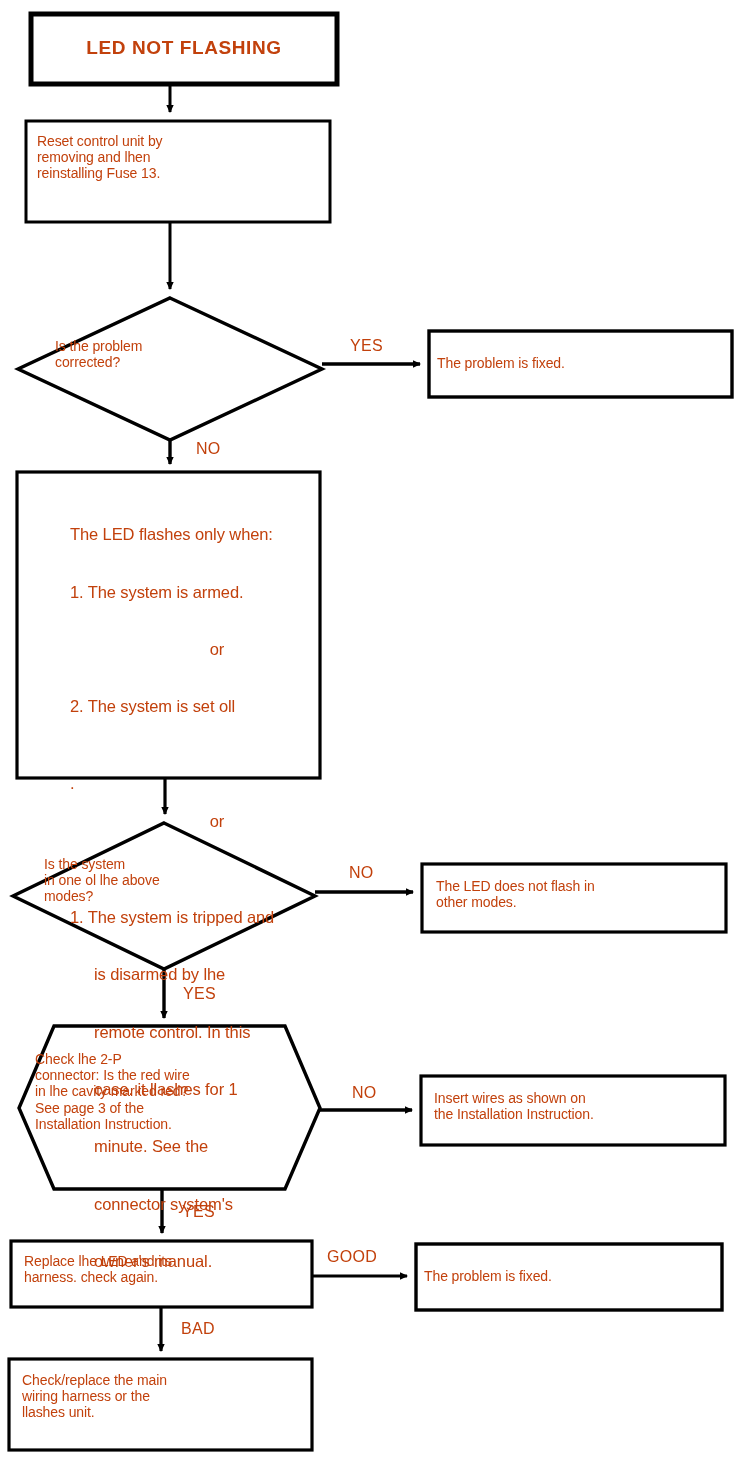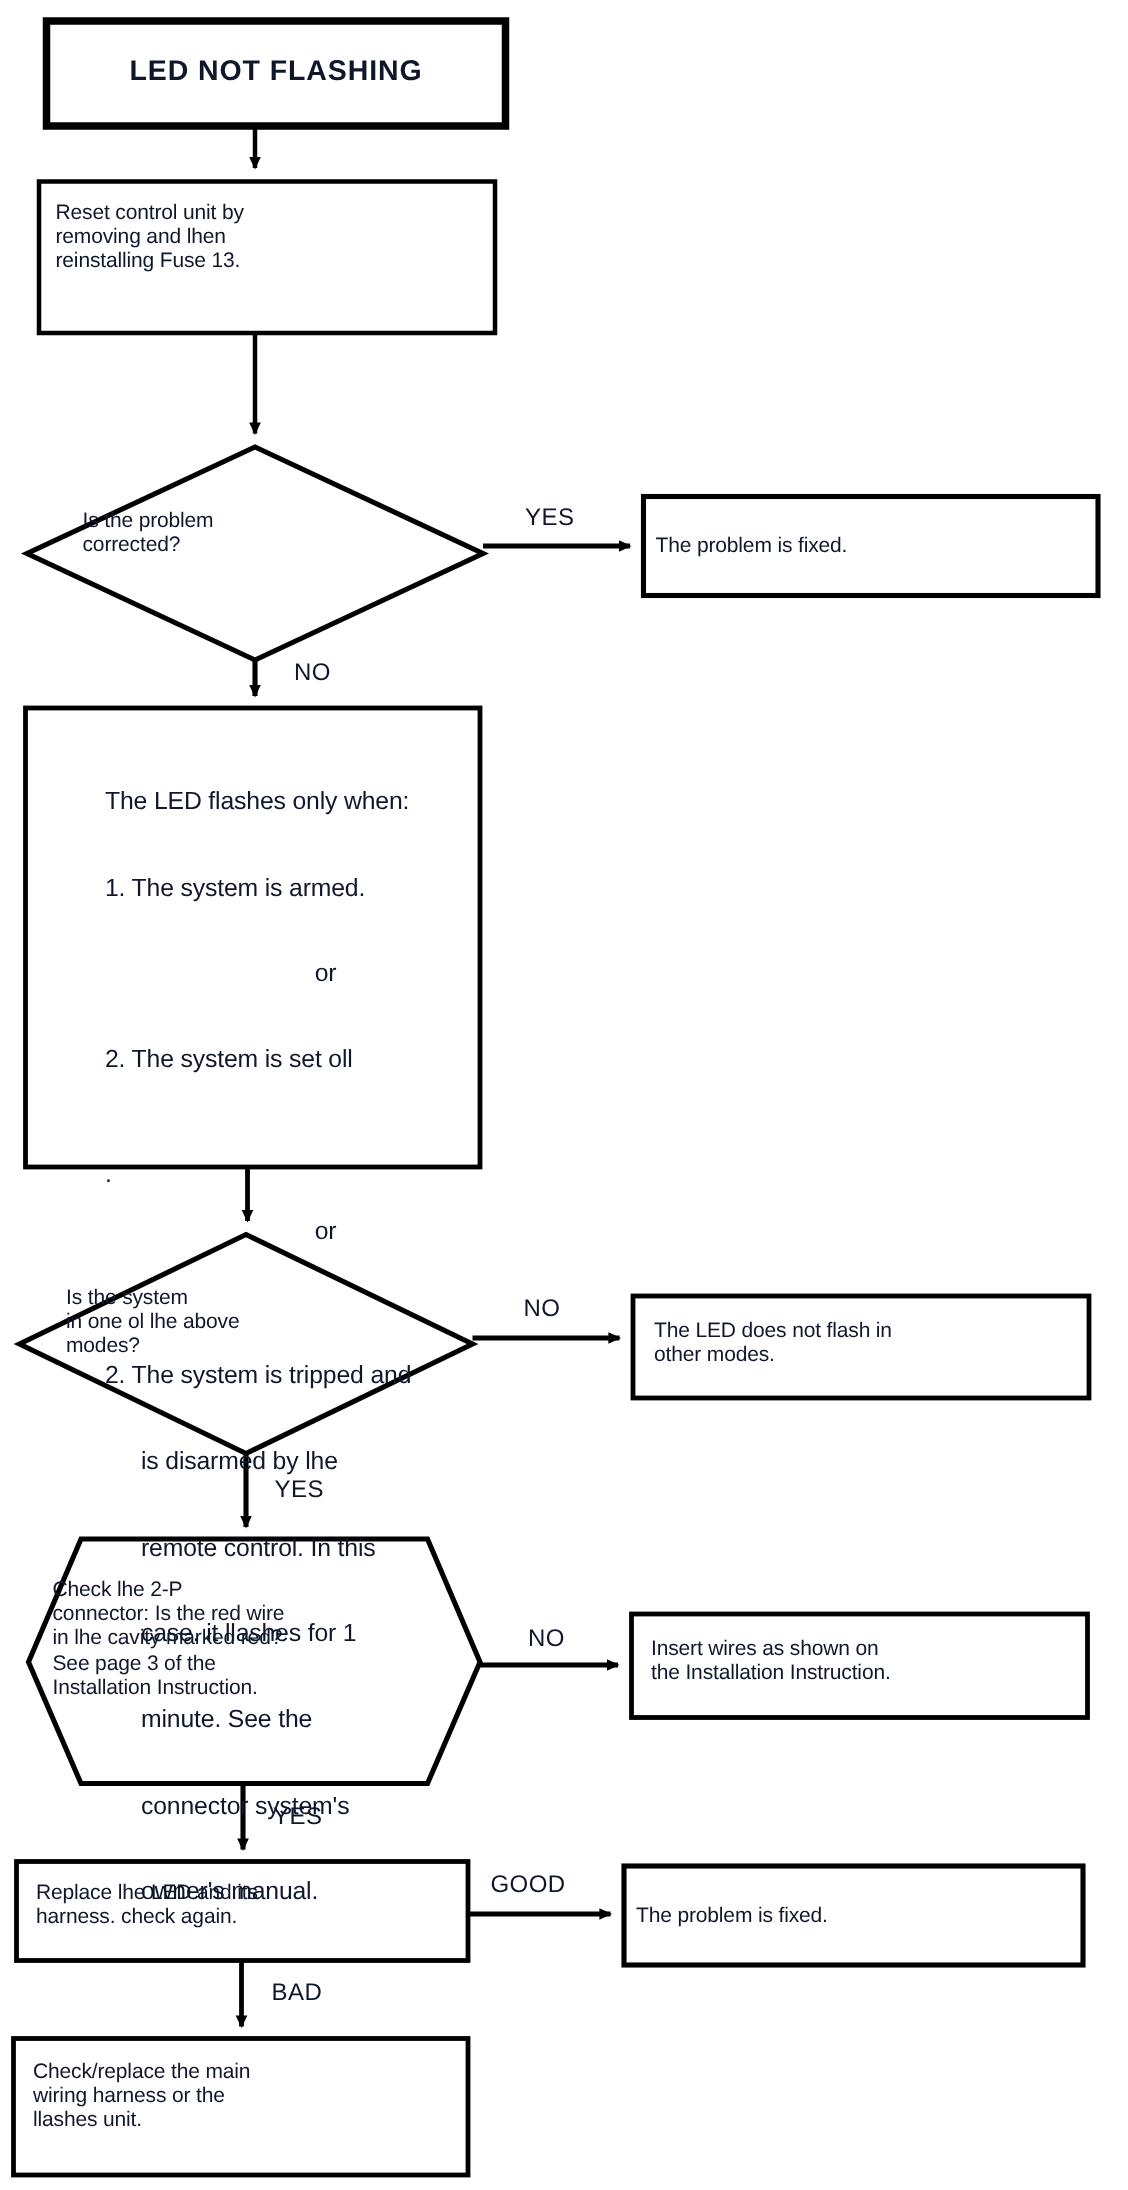--- a/index.html
+++ b/index.html
@@ -18,21 +18,21 @@
   }
   svg.flow-svg {
     position: absolute;
     left: 0;
     top: 0;
     width: 752px;
     height: 1460px;
   }
   .node-text {
     position: absolute;
-    color: #0f172a;
+    color: #c2410c;
     line-height: 1.16;
     white-space: pre-wrap;
     letter-spacing: -0.1px;
   }
   .t-title {
     font-size: 19px;
     font-weight: bold;
     letter-spacing: 0.6px;
     text-align: center;
   }
@@ -137,21 +137,21 @@
 
   <div class="node-text t-list" style="left:27px; top:487px; width:288px;">
     <span class="li-row">The LED flashes only when:</span>
     <span class="li-row">1. The system is armed.</span>
     <span class="or-row">or</span>
     <span class="li-row">2. The system is set oll</span>
     <span class="li-row" style="position:relative;">
       <span style="position:absolute; left:0;">.</span>
       <span style="display:block; text-align:center; padding-left:6px;">or</span>
     </span>
-    <span class="li-row">2. The system is tripped and</span>
+    <span class="li-row">1. The system is tripped and</span>
     <span class="cont">is disarmed by lhe</span>
     <span class="cont">remote control. In this</span>
     <span class="cont">case. it llashes for 1</span>
     <span class="cont">minute. See the</span>
     <span class="cont">connector system's</span>
     <span class="cont">owner's manual.</span>
   </div>
 
   <div class="node-text t-body t-center" style="left:44px; top:856px; width:240px;">Is the system
 in one ol lhe above

